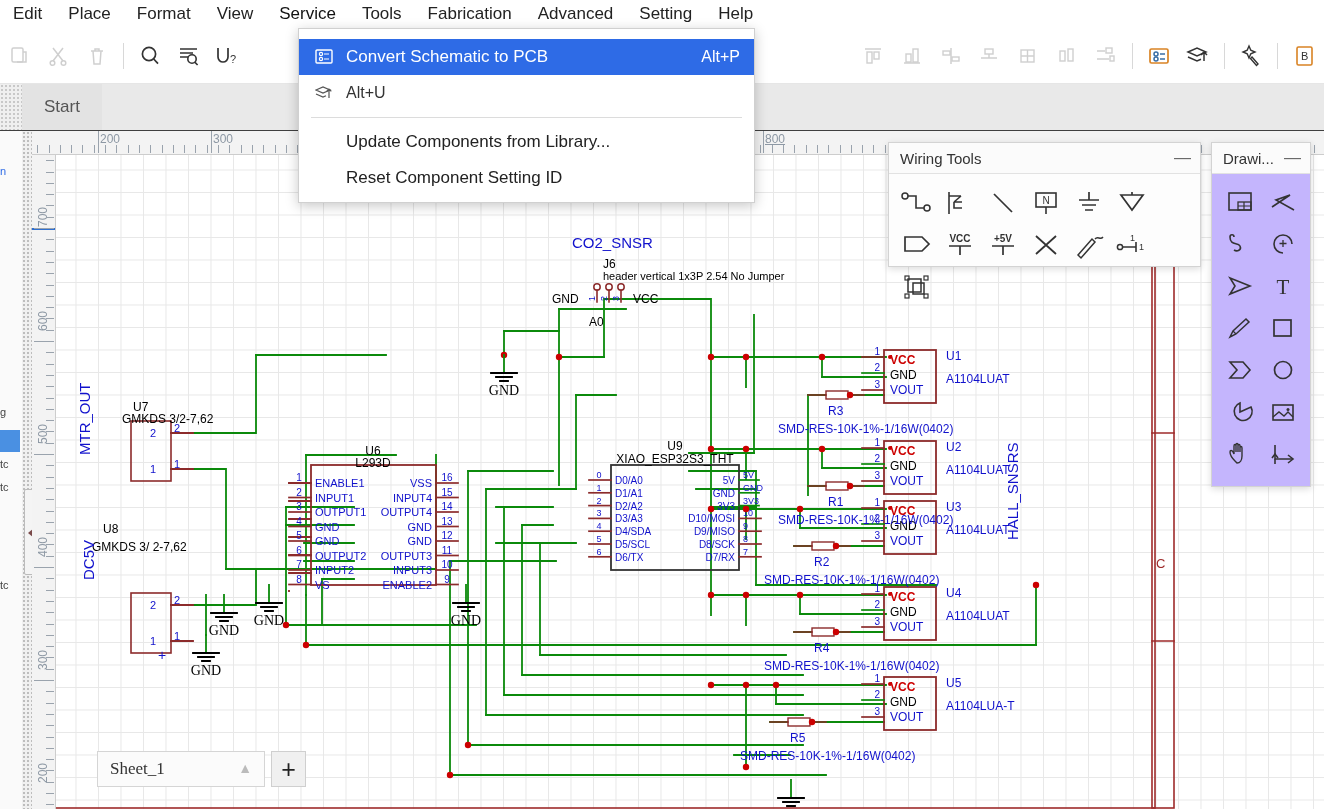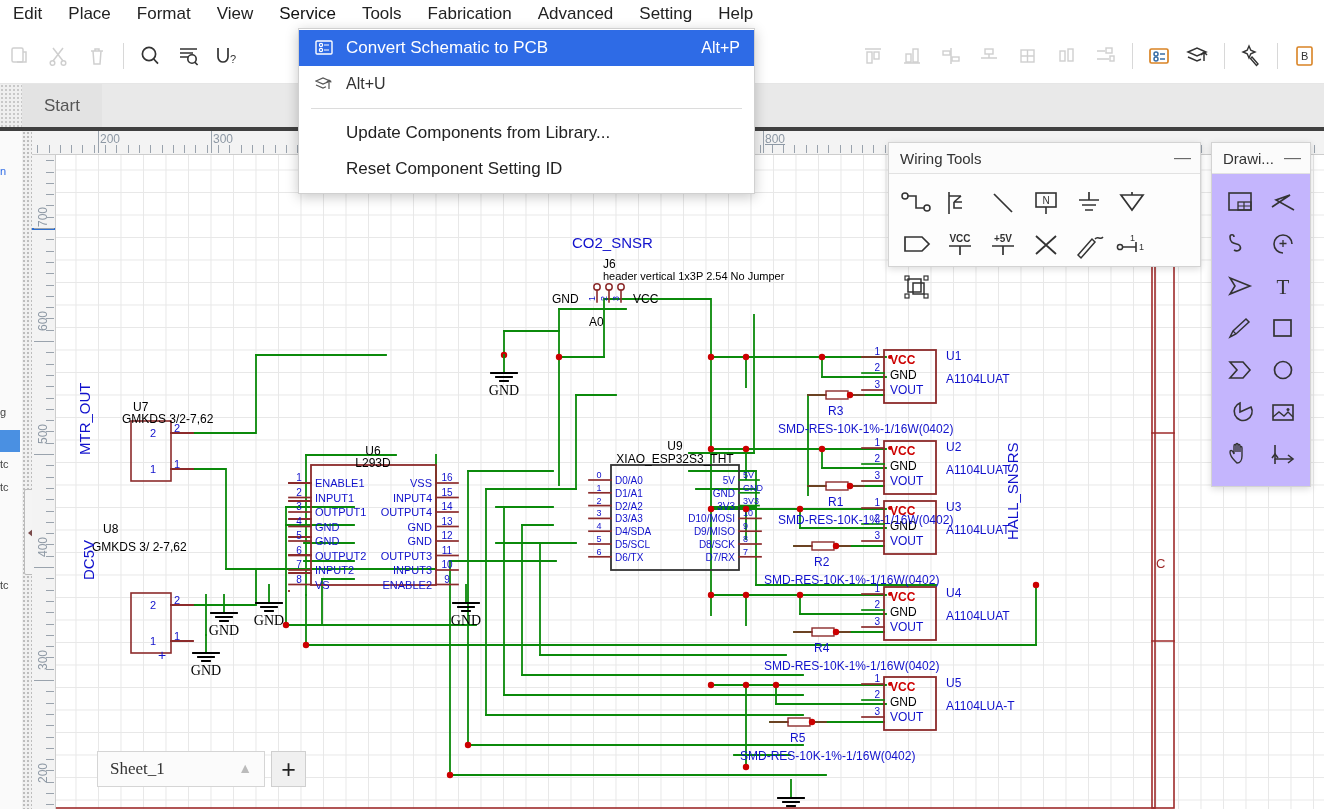--- a/index.html
+++ b/index.html
@@ -24,21 +24,21 @@
   }
   .tb { width:42px; height:40px; display:flex; align-items:center;
         justify-content:center; }
   .tb svg { display:block; }
   .tb.dim { opacity:.28; }
   .tb-sep { width:1px; height:26px; background:#d8d8d8; margin:0 7px; }
   
   #tabstrip {
     position:absolute; left:0; top:84px; width:1324px; height:47px;
     background:#e9e9e9; display:flex; align-items:stretch;
-    border-bottom:4px solid #404040;
+    border-bottom:1px solid #404040;
   }
   .dotgutter{width:22px;background:#efefef;
     background-image:radial-gradient(#c8c8c8 1px, transparent 1px);
     background-size:4px 4px;}
   .tab { display:flex; align-items:center; gap:9px; padding:0 22px;
          font-size:17px; color:#555; background:#e3e3e3;}
   .tab.sel { background:#ffffff; color:#333; }
   .folder-ico{width:17px;height:15px;border:2px solid #d5a017;border-radius:2px;
     position:relative;}
   .folder-ico:after{content:"";position:absolute;left:1px;top:-4px;width:7px;
@@ -71,21 +71,21 @@
     background:#ffffff;overflow:hidden;}
   #grid{position:absolute;left:0;top:0;width:1268px;height:654px;
     background-image:
       linear-gradient(to right,#e8e8e8 1px,transparent 1px),
       linear-gradient(to bottom,#e8e8e8 1px,transparent 1px);
     background-size:22.5px 22.5px;background-position:-3px -8px;}
   #sheetsvg{position:absolute;left:0;top:0;}
   
   #dropdown{position:absolute;left:298px;top:28px;width:457px;
     background:#ffffff;border:1px solid #d0d0d0;
-    box-shadow:0 3px 12px rgba(0,0,0,.22);z-index:60;padding:1px 0 6px;}
+    box-shadow:0 3px 12px rgba(0,0,0,.22);z-index:60;padding:10px 0 6px;}
   .dd-item{height:36px;display:flex;align-items:center;padding:0 14px;
     font-size:17px;color:#222;gap:11px;}
   .dd-item.hi{background:#2e6be6;color:#fff;}
   .dd-lbl{flex:1;}
   .dd-key{font-size:16px;color:#333;}
   .dd-item.hi .dd-key{color:#fff;}
   .dd-sep{height:1px;background:#dcdcdc;margin:6px 12px;}
   .dd-ico{width:22px;height:22px;display:flex;align-items:center;
     justify-content:center;}
   .dd-noico{width:22px;}

